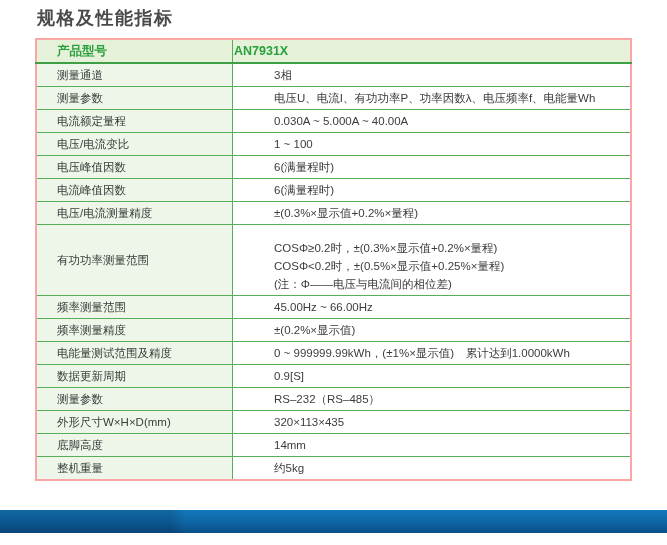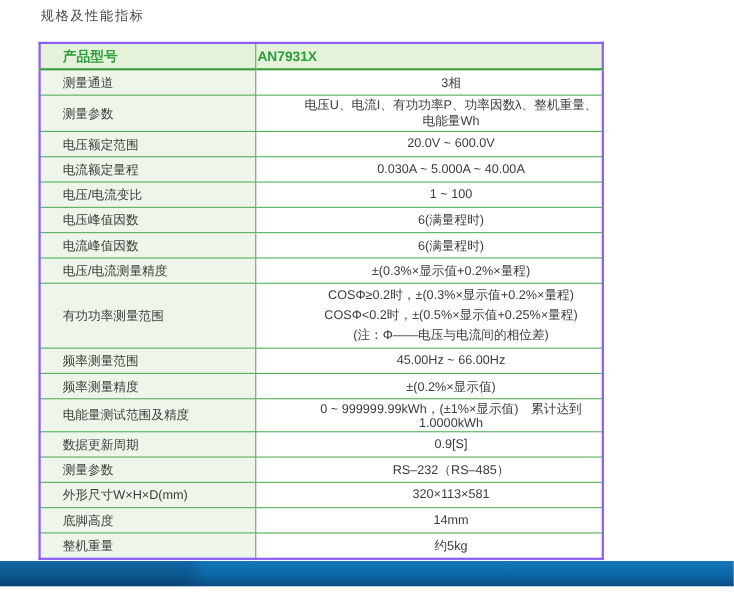--- a/index.html
+++ b/index.html
@@ -3,41 +3,41 @@
 <meta charset="utf-8">
 <style>
   html,body{margin:0;padding:0;}
   body{
     width:667px;height:545px;position:relative;overflow:hidden;
     background:#ffffff;
     font-family:"Liberation Sans","DejaVu Sans",sans-serif;
   }
   .page-title{
     position:absolute;left:37px;top:6px;
-    font-size:12px;font-weight:normal;color:#4a4a4a;letter-spacing:1.5px;
+    font-size:18px;font-weight:bold;color:#4a4a4a;letter-spacing:1.5px;
   }
   .spec-table{
-    position:absolute;left:35px;top:38px;width:514px;
+    position:absolute;left:35px;top:38px;width:597px;
     border-collapse:collapse;table-layout:fixed;
-    border:2px solid #8b5cf6;
+    border:2px solid #fca5a5;
   }
   .spec-table th,.spec-table td{
     border:1px solid #56ae59;
     vertical-align:middle;
   }
   .spec-table th{
     background:#e6f1da;color:#27a13b;font-size:12.5px;
     height:20px;border-bottom:2px solid #3f9f47;
   }
   th.header-label{text-align:left;padding-left:20px;width:174px;}
   th.header-value{text-align:left;}
   .spec-table td{font-size:11.5px;color:#3c3c3c;height:20px;}
   td.label-cell{background:#edf6e8;padding-left:20px;width:154px;}
-  td.value-cell{background:#ffffff;padding-left:41px;text-align:center;}
-  td.multiline{padding-top:2px;padding-bottom:2px;}
+  td.value-cell{background:#ffffff;padding-left:41px;}
+  td.multiline{padding-top:14px;padding-bottom:2px;}
   .value-line{line-height:18px;}
   .bottom-bar{
     position:absolute;left:0;top:510px;width:667px;height:23px;
     background:
       linear-gradient(to right, rgba(3,20,48,0.18) 0px, rgba(3,20,48,0.18) 170px, rgba(3,20,48,0) 186px),
       linear-gradient(to bottom,#1478bb 0%,#0e67a6 50%,#0a4e86 100%);
   }
 </style>
 </head>
 <body>
@@ -51,25 +51,21 @@
       <th class="header-value">AN7931X</th>
     </tr>
   </thead>
   <tbody>
       <tr>
         <td class="label-cell">测量通道</td>
         <td class="value-cell">3相</td>
       </tr>
       <tr>
         <td class="label-cell">测量参数</td>
-        <td class="value-cell">电压U、电流I、有功功率P、功率因数λ、整机重量、电能量Wh</td>
-      </tr>
-      <tr>
-        <td class="label-cell">电压额定范围</td>
-        <td class="value-cell">20.0V ~ 600.0V</td>
+        <td class="value-cell">电压U、电流I、有功功率P、功率因数λ、电压频率f、电能量Wh</td>
       </tr>
       <tr>
         <td class="label-cell">电流额定量程</td>
         <td class="value-cell">0.030A ~ 5.000A ~ 40.00A</td>
       </tr>
       <tr>
         <td class="label-cell">电压/电流变比</td>
         <td class="value-cell">1 ~ 100</td>
       </tr>
       <tr>
@@ -107,21 +103,21 @@
       <tr>
         <td class="label-cell">数据更新周期</td>
         <td class="value-cell">0.9[S]</td>
       </tr>
       <tr>
         <td class="label-cell">测量参数</td>
         <td class="value-cell">RS–232（RS–485）</td>
       </tr>
       <tr>
         <td class="label-cell">外形尺寸W×H×D(mm)</td>
-        <td class="value-cell">320×113×581</td>
+        <td class="value-cell">320×113×435</td>
       </tr>
       <tr>
         <td class="label-cell">底脚高度</td>
         <td class="value-cell">14mm</td>
       </tr>
       <tr>
         <td class="label-cell">整机重量</td>
         <td class="value-cell">约5kg</td>
       </tr>
     </tbody>

